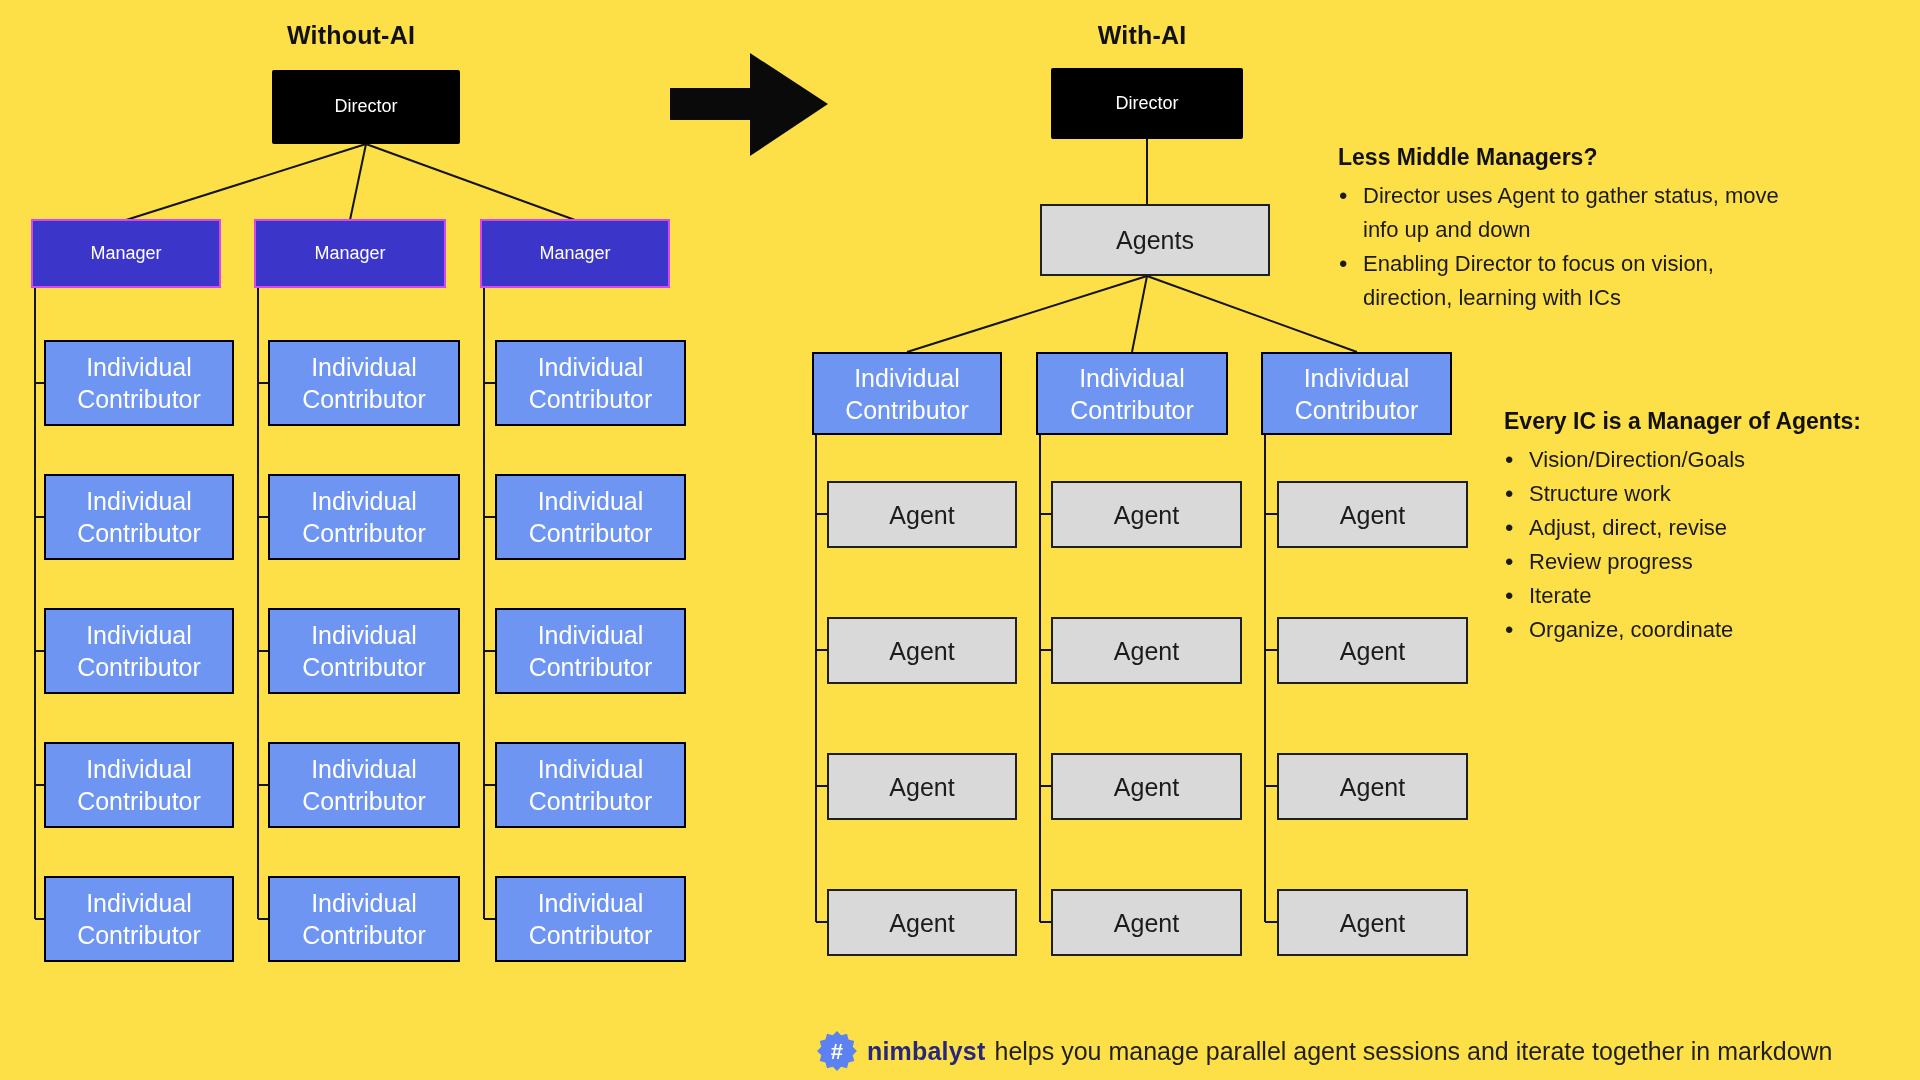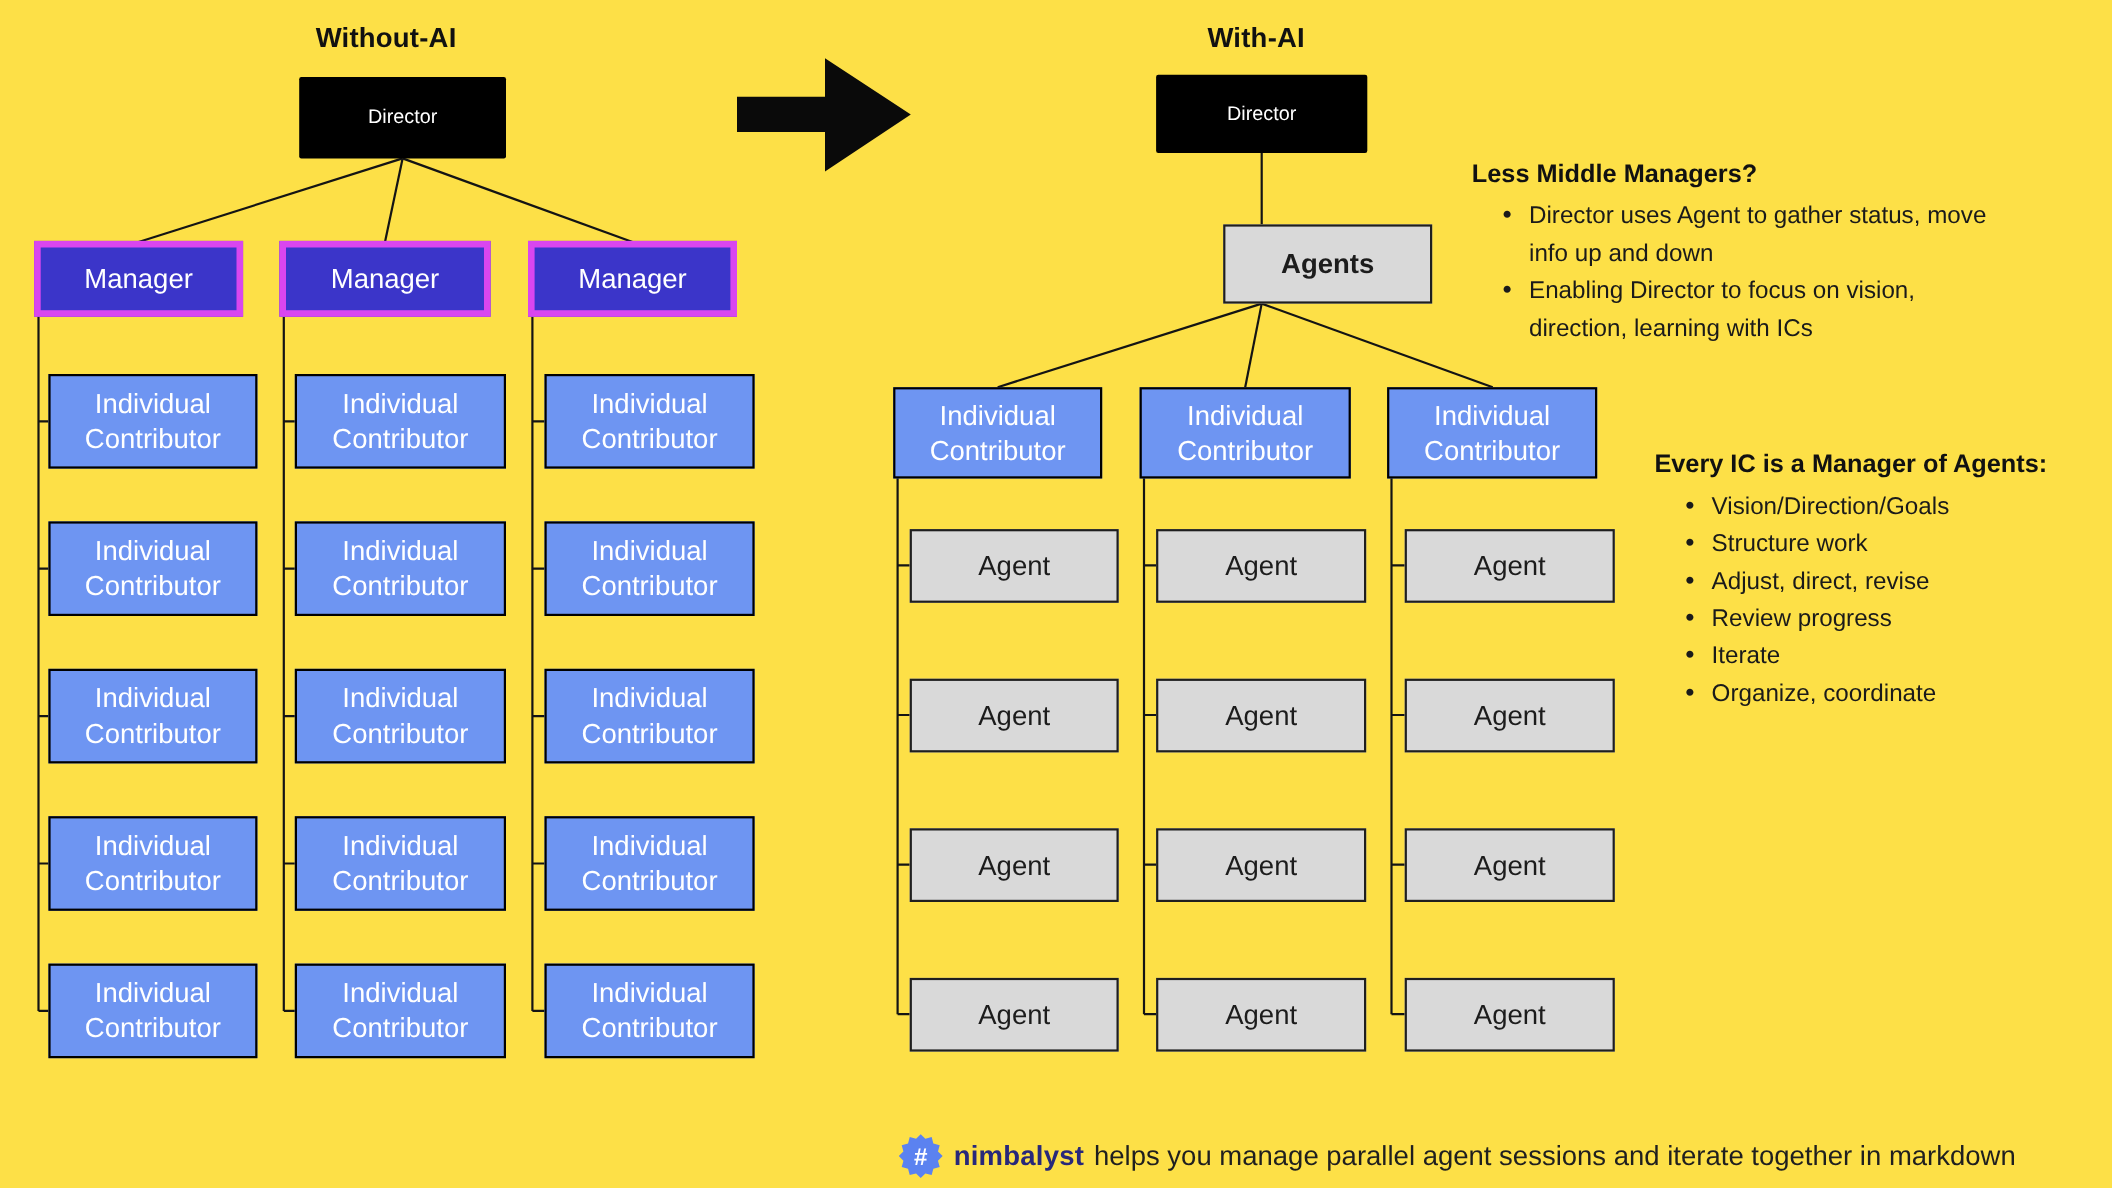--- a/index.html
+++ b/index.html
@@ -16,27 +16,27 @@
   body{font-family:"Liberation Sans","DejaVu Sans",sans-serif;color:var(--ink);}
   .canvas{position:relative;width:1920px;height:1080px;background:#fde047;overflow:hidden;}
 
   .wires{position:absolute;left:0;top:0;width:1920px;height:1080px;pointer-events:none;}
 
   .diagram-title{position:absolute;font-size:25px;font-weight:bold;color:#111;text-align:center;letter-spacing:.2px;}
 
   .box{position:absolute;display:flex;align-items:center;justify-content:center;
        text-align:center;line-height:1.28;}
   .box.director{background:var(--box-black);color:#fff;font-size:18px;border-radius:2px;}
-  .box.manager{background:var(--manager-blue);color:#fff;font-size:25px;border:6px solid #d946ef;}
+  .box.manager{background:var(--manager-blue);color:#fff;font-size:18px;border:2px solid #d946ef;}
   .box.ic{background:var(--ic-blue);color:#fff;font-size:25px;border:2px solid #000;padding:0 10px;}
   .box.gray{background:var(--agent-gray);color:#1c1c1c;font-size:25px;border:2px solid #1f1f1f;}
 
   .panel{position:absolute;color:var(--ink);}
   .panel h3{font-size:23px;font-weight:bold;color:#111;margin-bottom:8px;margin-top:36px;}
-  .panel ul{list-style:none;margin-left:52px;}
+  .panel ul{list-style:none;margin-left:25px;}
   .panel li{font-size:22px;line-height:34px;position:relative;}
   .panel li::before{content:"•";position:absolute;left:-24px;font-size:24px;}
 
   .footer{position:absolute;left:816px;top:1030px;display:flex;align-items:center;gap:9px;white-space:nowrap;}
   .footer .badge{width:42px;height:42px;flex:0 0 auto;}
   .footer .brand{font-size:25px;font-weight:bold;color:var(--brand-navy);letter-spacing:.2px;}
   .footer .tagline{font-size:25px;color:#1f1f1f;}
 </style>
 </head>
 <body>
@@ -91,21 +91,21 @@
   <div class="box ic" style="left:268px;top:742px;width:192px;height:86px;">Individual Contributor</div>
   <div class="box ic" style="left:268px;top:876px;width:192px;height:86px;">Individual Contributor</div>
 
   <div class="box ic" style="left:495px;top:340px;width:191px;height:86px;">Individual Contributor</div>
   <div class="box ic" style="left:495px;top:474px;width:191px;height:86px;">Individual Contributor</div>
   <div class="box ic" style="left:495px;top:608px;width:191px;height:86px;">Individual Contributor</div>
   <div class="box ic" style="left:495px;top:742px;width:191px;height:86px;">Individual Contributor</div>
   <div class="box ic" style="left:495px;top:876px;width:191px;height:86px;">Individual Contributor</div>
 
   <div class="box director" style="left:1051px;top:68px;width:192px;height:71px;">Director</div>
-  <div class="box gray" style="left:1112px;top:204px;width:190px;height:72px;font-weight:bold;">Agents</div>
+  <div class="box gray" style="left:1040px;top:204px;width:230px;height:72px;">Agents</div>
 
   <div class="box ic" style="left:812px;top:352px;width:190px;height:83px;">Individual Contributor</div>
   <div class="box ic" style="left:1036px;top:352px;width:192px;height:83px;">Individual Contributor</div>
   <div class="box ic" style="left:1261px;top:352px;width:191px;height:83px;">Individual Contributor</div>
 
   <div class="box gray" style="left:827px;top:481px;width:190px;height:67px;">Agent</div>
   <div class="box gray" style="left:827px;top:617px;width:190px;height:67px;">Agent</div>
   <div class="box gray" style="left:827px;top:753px;width:190px;height:67px;">Agent</div>
   <div class="box gray" style="left:827px;top:889px;width:190px;height:67px;">Agent</div>
 

